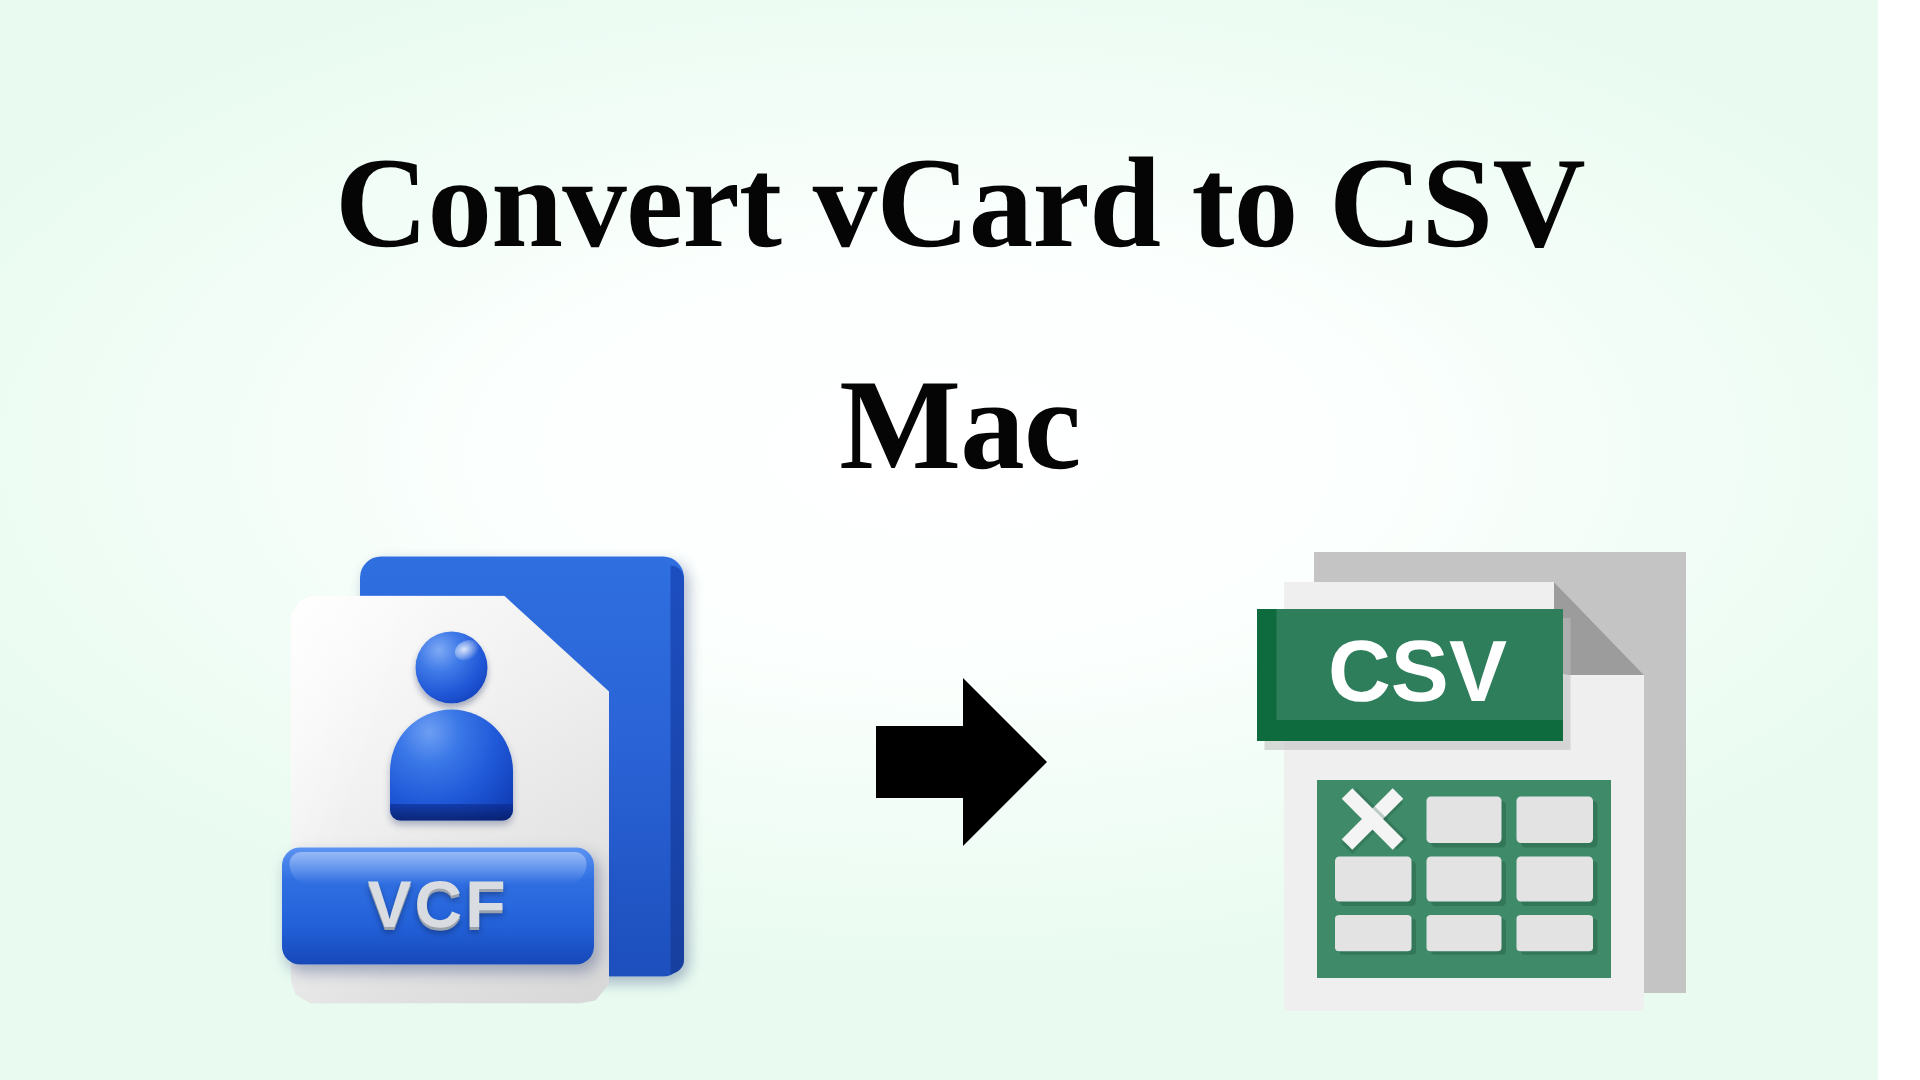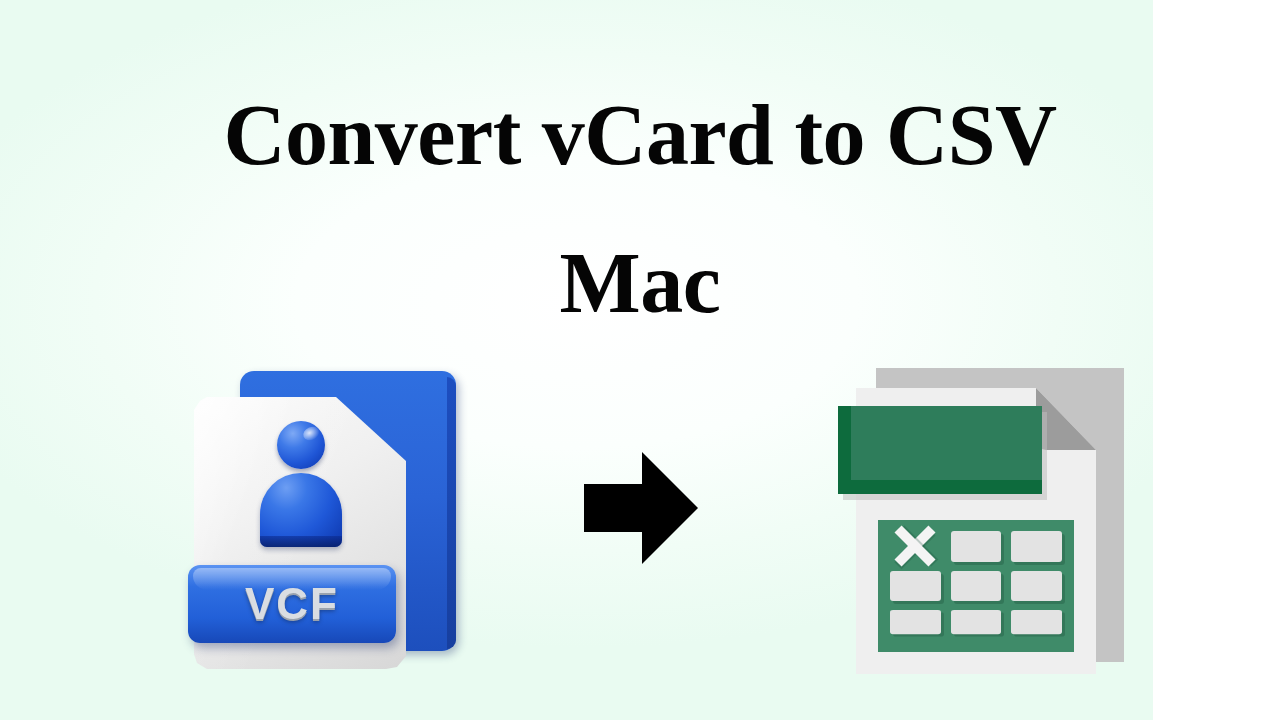--- a/index.html
+++ b/index.html
@@ -9,21 +9,21 @@
   }
   body {
     width: 1280px;
     height: 720px;
     overflow: hidden;
     font-family: "Liberation Serif", "DejaVu Serif", serif;
   }
 
   #poster {
     position: relative;
-    width: 1153px;
+    width: 1252px;
     height: 720px;
     background:
       radial-gradient(ellipse 58% 48% at 50% 42%, #ffffff 0%, #fbfffd 42%, #f1fdf6 72%, #e9fbf1 100%),
       linear-gradient(135deg, #e9fbf1 0%, #f4fdf8 35%, #f0fdf5 70%, #eafbf1 100%);
       overflow: hidden;
   }
 
   
   #headline {
     position: absolute;
@@ -358,20 +358,21 @@
 
   <div id="csv-icon">
 
     <div class="csv-back"></div>
     <div class="csv-front"></div>
     <div class="csv-fold"></div>
 
     <div class="csv-banner">
       <div class="csv-banner-leftedge"></div>
       <div class="csv-banner-bottom"></div>
+      <span class="csv-banner-label">CSV</span>
     </div>
 
     <div class="csv-grid">
       <div class="csv-grid-inner">
         <div class="csv-cell csv-xmark"></div>
         <div class="csv-cell"></div>
         <div class="csv-cell"></div>
         <div class="csv-cell"></div>
         <div class="csv-cell"></div>
         <div class="csv-cell"></div>

